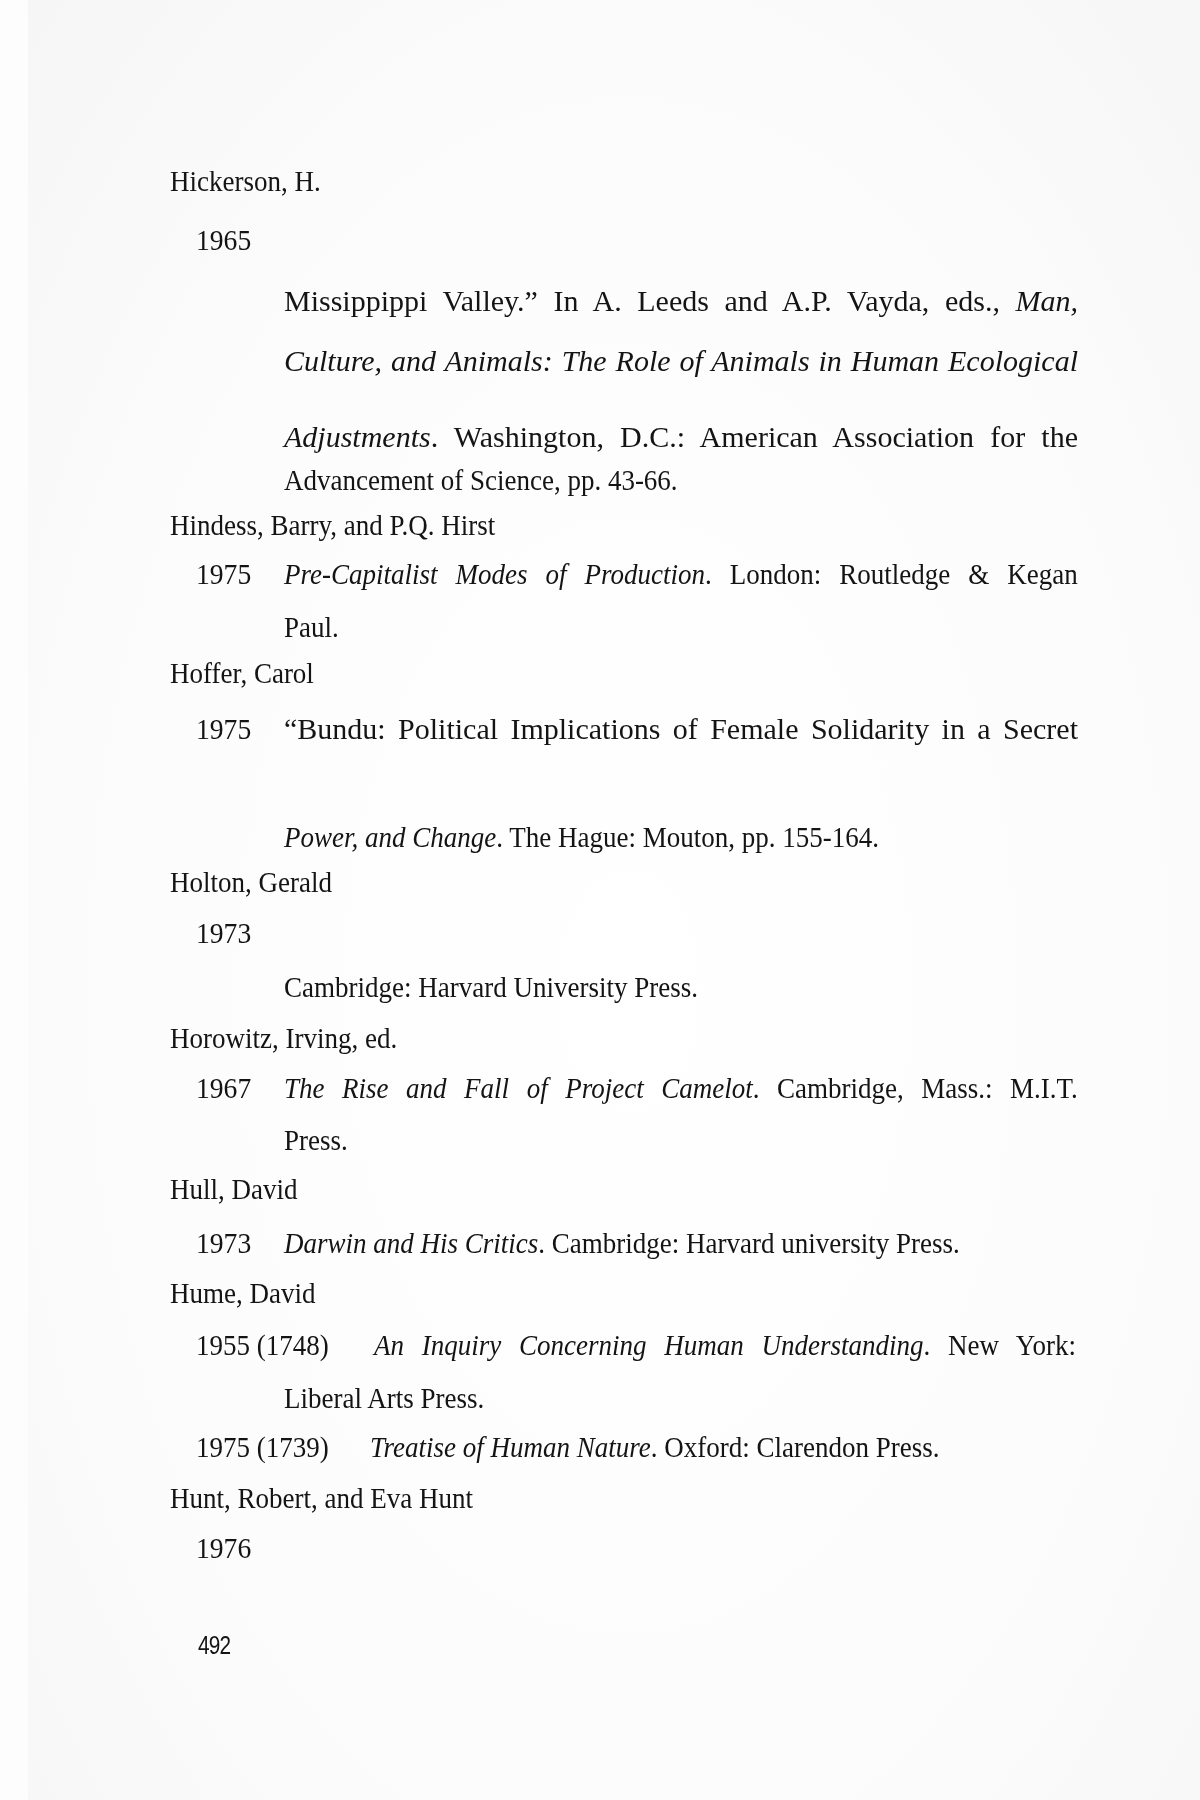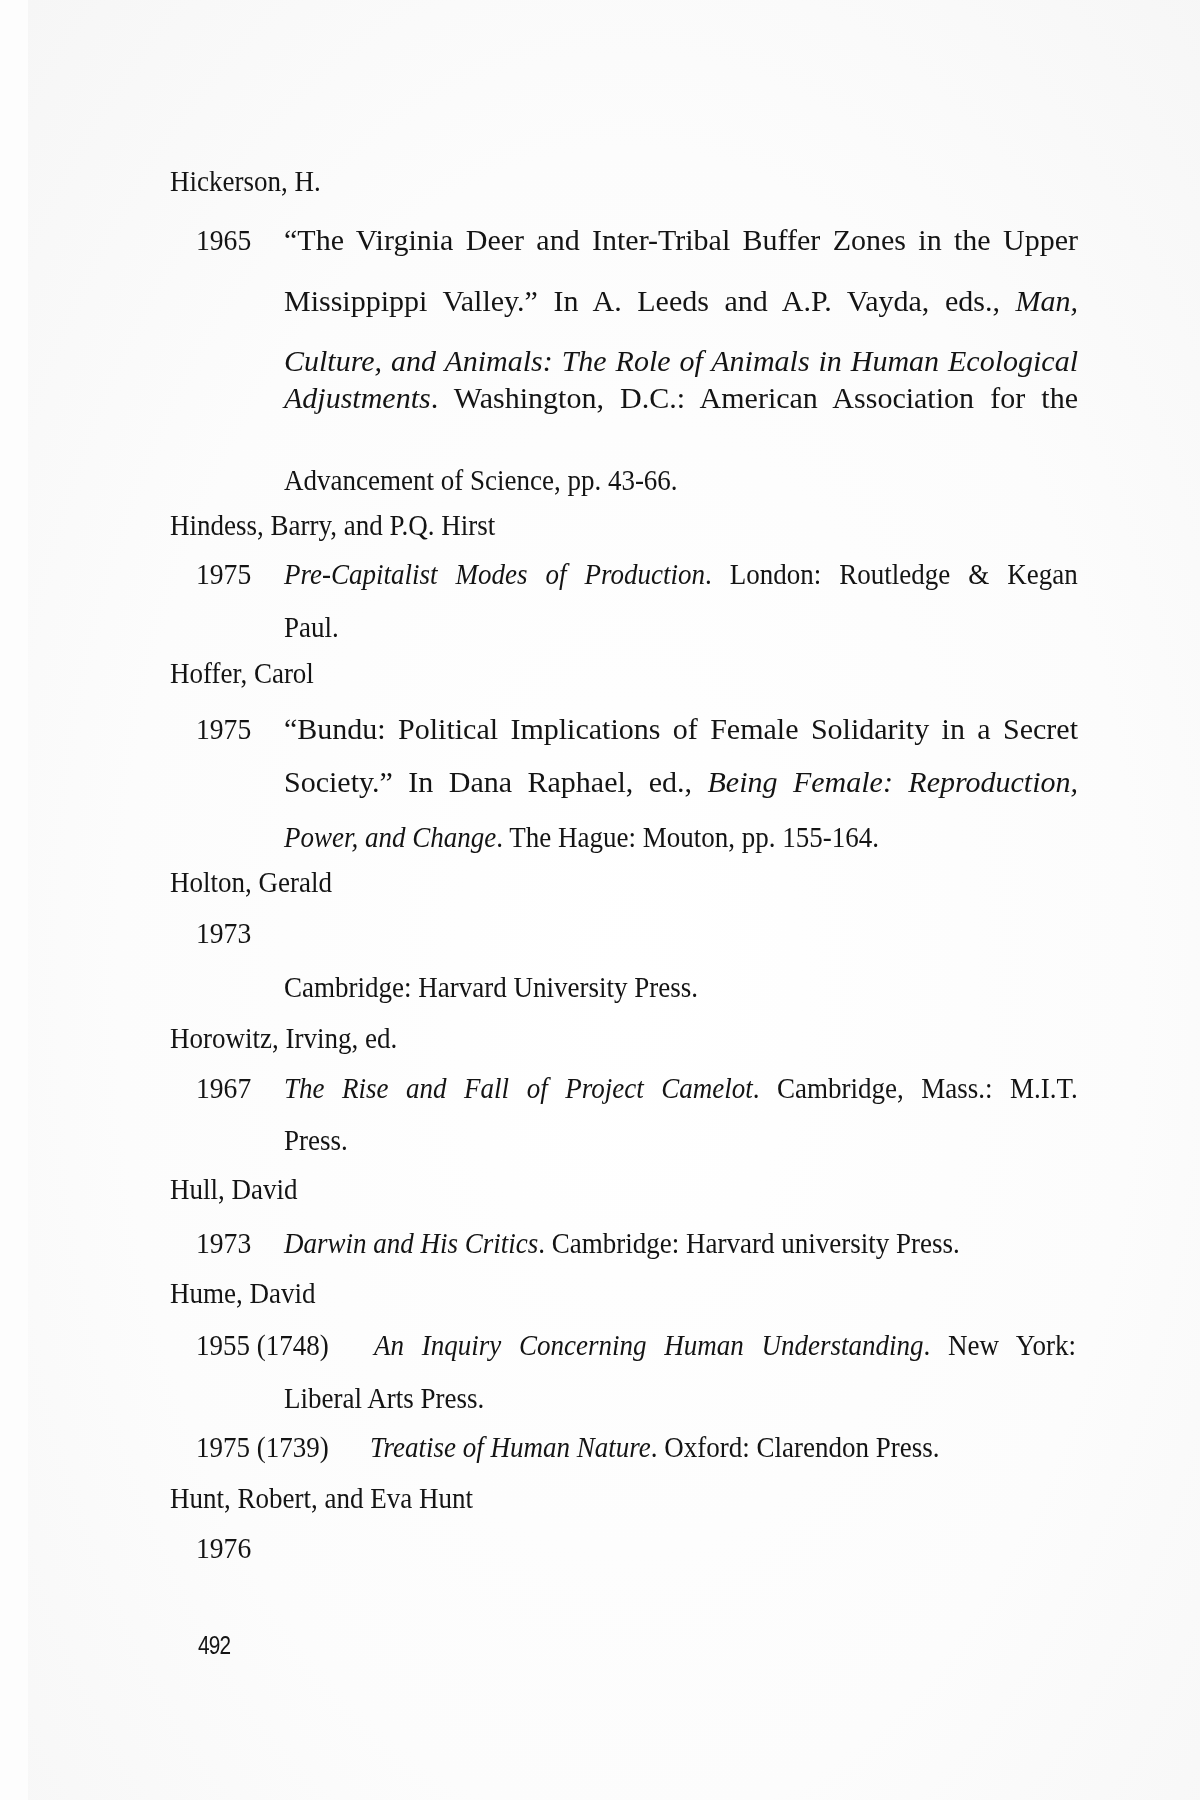--- a/index.html
+++ b/index.html
@@ -36,52 +36,46 @@
     letter-spacing: -1px;
   }
 </style>
 </head>
 <body>
 
 <div class="page">
 
   <div class="line author" style="top:163px">Hickerson, H.</div>
   <div class="line year" style="top:222px">1965</div>
-  <div class="line text" style="top:222px">
-    <span>“The Virginia Deer and Inter-Tribal Buffer Zones in the Upper</span>
-  </div>
   <div class="line text" style="top:283px">
     <span>Missippippi Valley.” In A. Leeds and A.P. Vayda, eds., </span><i>Man,</i>
   </div>
   <div class="line text" style="top:343px">
     <i>Culture, and Animals: The Role of Animals in Human Ecological</i>
   </div>
-  <div class="line text" style="top:380px">
+  <div class="line text" style="top:419px">
     <i>Adjustments</i><span>. Washington, D.C.: American Association for the</span>
   </div>
   <div class="line text last cond" style="top:462px">
     <span>Advancement of Science, pp. 43-66.</span>
   </div>
 
   <div class="line author" style="top:507px">Hindess, Barry, and P.Q. Hirst</div>
   <div class="line year" style="top:556px">1975</div>
   <div class="line text cond" style="top:556px; width:882px; text-align:justify; text-align-last:justify;">
     <i>Pre-Capitalist Modes of Production</i><span>. London: Routledge &amp; Kegan</span>
   </div>
   <div class="line text last cond" style="top:609px">
     <span>Paul.</span>
   </div>
 
   <div class="line author" style="top:655px">Hoffer, Carol</div>
   <div class="line year" style="top:711px">1975</div>
   <div class="line text" style="top:711px">
     <span>“Bundu: Political Implications of Female Solidarity in a Secret</span>
-  </div>
-  <div class="line text" style="top:764px">
-    <span>Society.” In Dana Raphael, ed., </span><i>Being Female: Reproduction,</i>
   </div>
   <div class="line text last cond" style="top:819px">
     <i>Power, and Change</i><span>. The Hague: Mouton, pp. 155-164.</span>
   </div>
 
   <div class="line author" style="top:864px">Holton, Gerald</div>
   <div class="line year" style="top:915px">1973</div>
   <div class="line text last cond" style="top:969px">
     <span>Cambridge: Harvard University Press.</span>
   </div>

